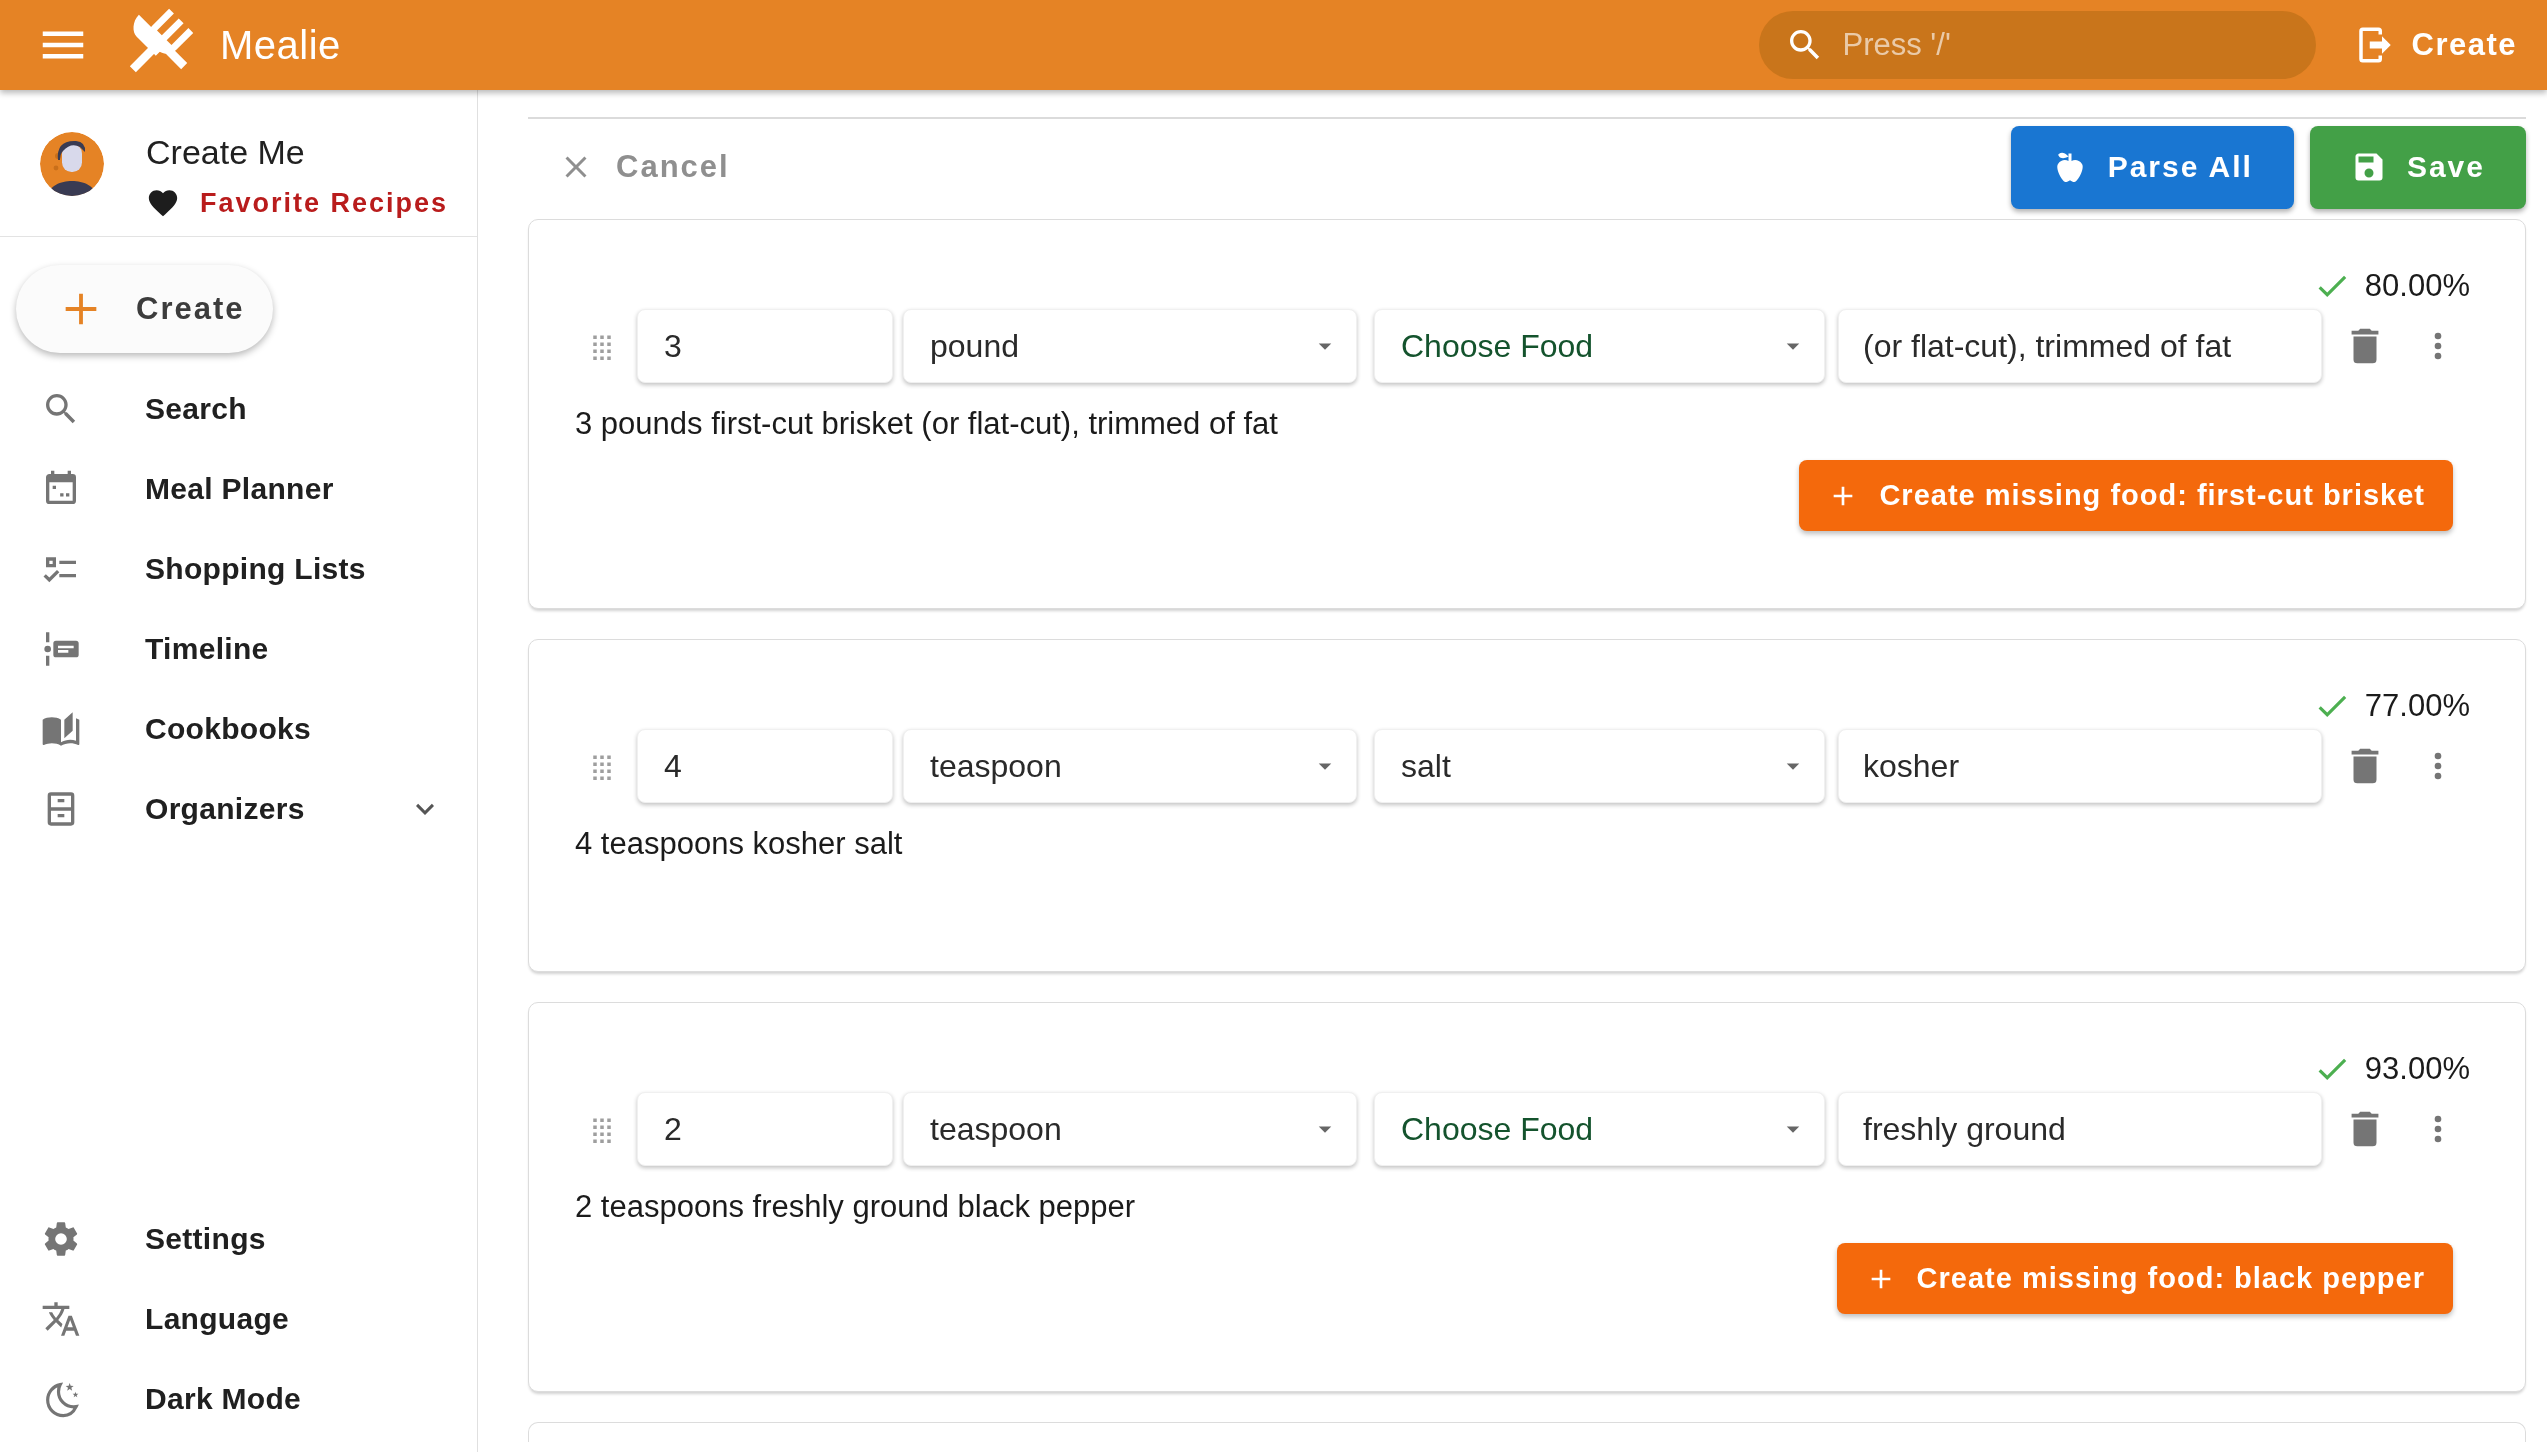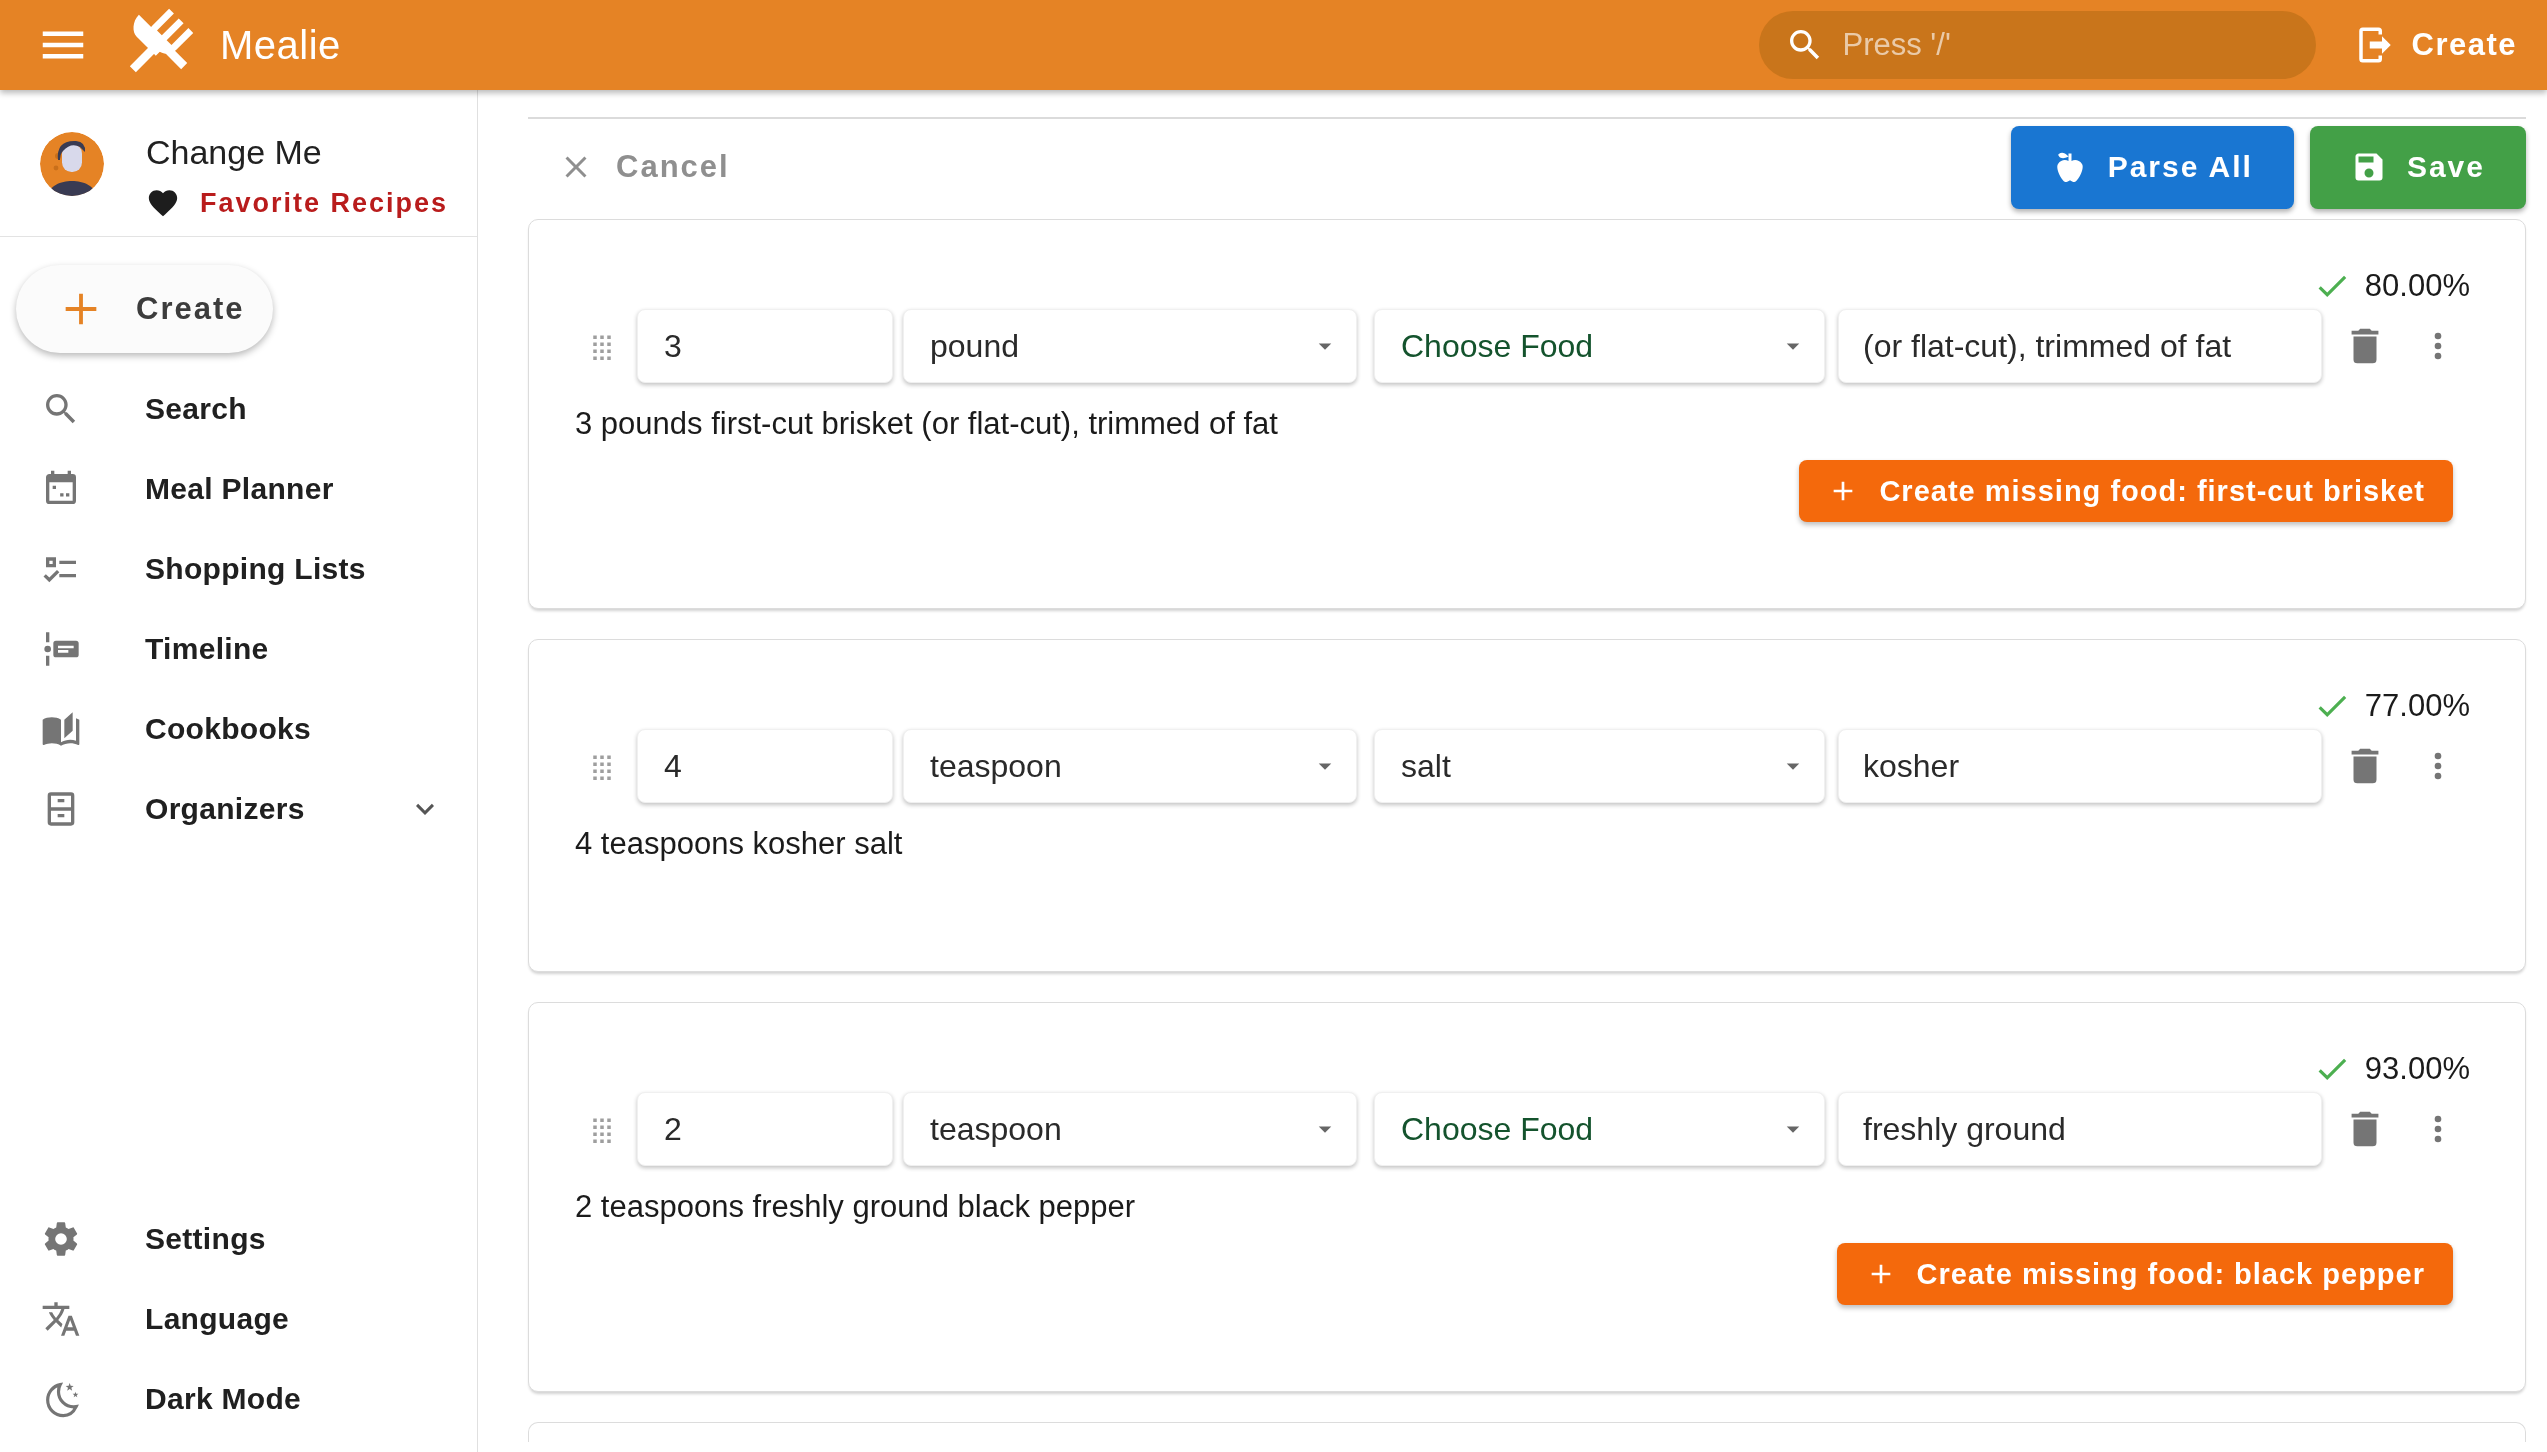--- a/index.html
+++ b/index.html
@@ -110,21 +110,21 @@
   .note-field{width:484px;margin-left:13px;}
   .note-field input{
     border:none;outline:none;font-size:32px;color:#2A2A2A;width:100%;padding:0 16px 0 24px;
     font-family:"Liberation Sans",sans-serif;background:transparent;
   }
   .row-action{background:none;border:none;cursor:pointer;display:flex;align-items:center;padding:0;}
   .trash-btn{margin-left:20px;}
   .kebab-btn{margin-left:30px;}
   .original-text{font-size:31px;color:#1B1B1B;margin:22px 0 0 16px;line-height:38px;}
   .missing-btn{
-    margin-left:auto;margin-top:17px;margin-right:42px;height:62px;border:none;border-radius:8px;cursor:pointer;
+    margin-left:auto;margin-top:17px;margin-right:42px;height:71px;border:none;border-radius:8px;cursor:pointer;
     background:var(--accent-orange);color:#fff;display:flex;align-items:center;gap:20px;padding:17px 28px;
     box-shadow:0 3px 5px rgba(0,0,0,0.25);
   }
   .missing-btn span{font-size:29px;font-weight:700;letter-spacing:1px;color:#fff;}
   .missing-row{display:flex;}
   .card-sliver{
     margin-top:30px;height:20px;border:1px solid var(--border-light);border-bottom:none;
     border-radius:10px 10px 0 0;background:#fff;
   }
   svg{display:block;}
@@ -178,21 +178,21 @@
       <svg width="64" height="64" viewBox="0 0 64 64">
         <circle cx="32" cy="32" r="32" fill="#E58325"></circle>
         <circle cx="18" cy="24" r="3" fill="#C96F1A"></circle>
         <circle cx="16" cy="36" r="2.4" fill="#C96F1A"></circle>
         <path d="M8,64 C10,44 54,44 56,64 Z" fill="#393B53"></path>
         <rect x="22" y="12" width="20" height="28" rx="9.5" fill="#D8D9EB"></rect>
         <path d="M18,28 Q16,8 36,9 Q46,10 45,20 L40,15 Q31,10 23,19 Q20,22 20,28 Z" fill="#393B53"></path>
       </svg>
     </span>
     <div class="user-texts">
-      <div class="user-name">Change Me</div>
+      <div class="user-name">Create Me</div>
       <div class="fav-row">
         <span>
           <svg width="34" height="34" viewBox="0 0 24 24" fill="#1D1D1D">
                 <path d="M12,21.35L10.55,20.03C5.4,15.36 2,12.27 2,8.5C2,5.41 4.42,3 7.5,3C9.24,3 10.91,3.81 12,5.08C13.09,3.81 14.76,3 16.5,3C19.58,3 22,5.41 22,8.5C22,12.27 18.6,15.36 13.45,20.03L12,21.35Z"></path>
               </svg>
         </span>
         <span class="fav-label">Favorite Recipes</span>
       </div>
     </div>
   </div>

